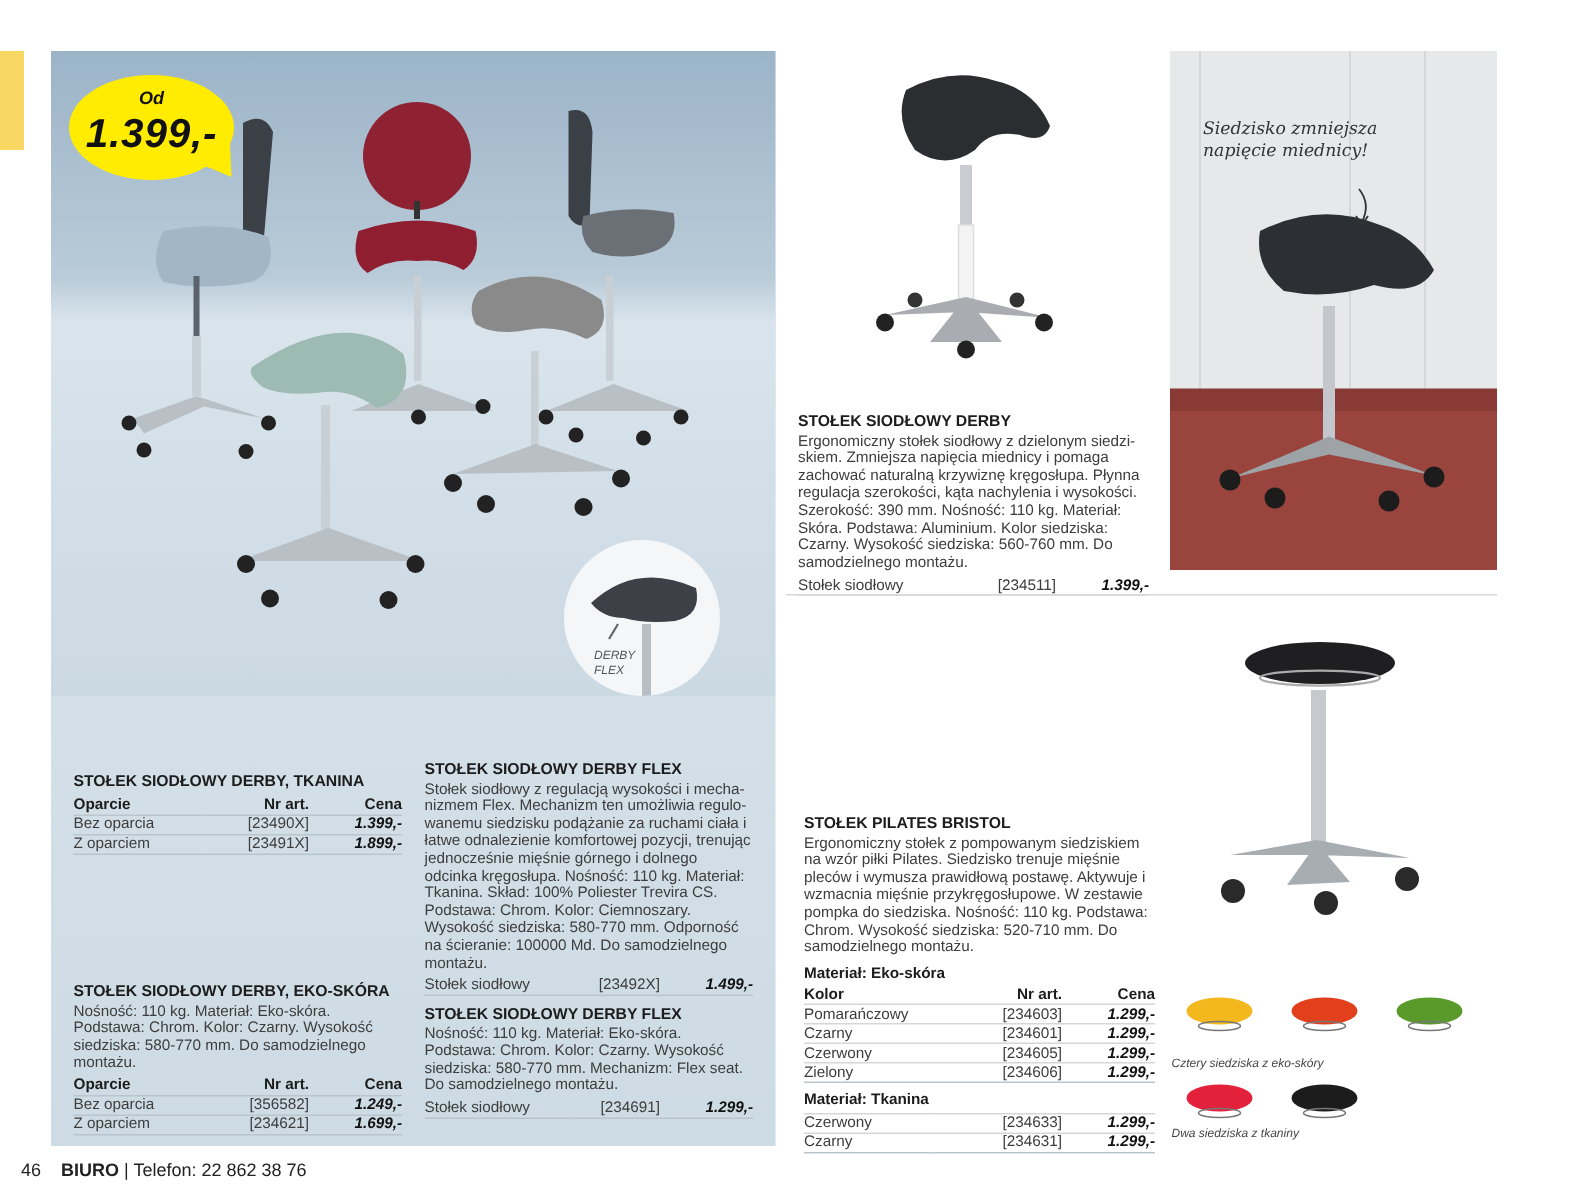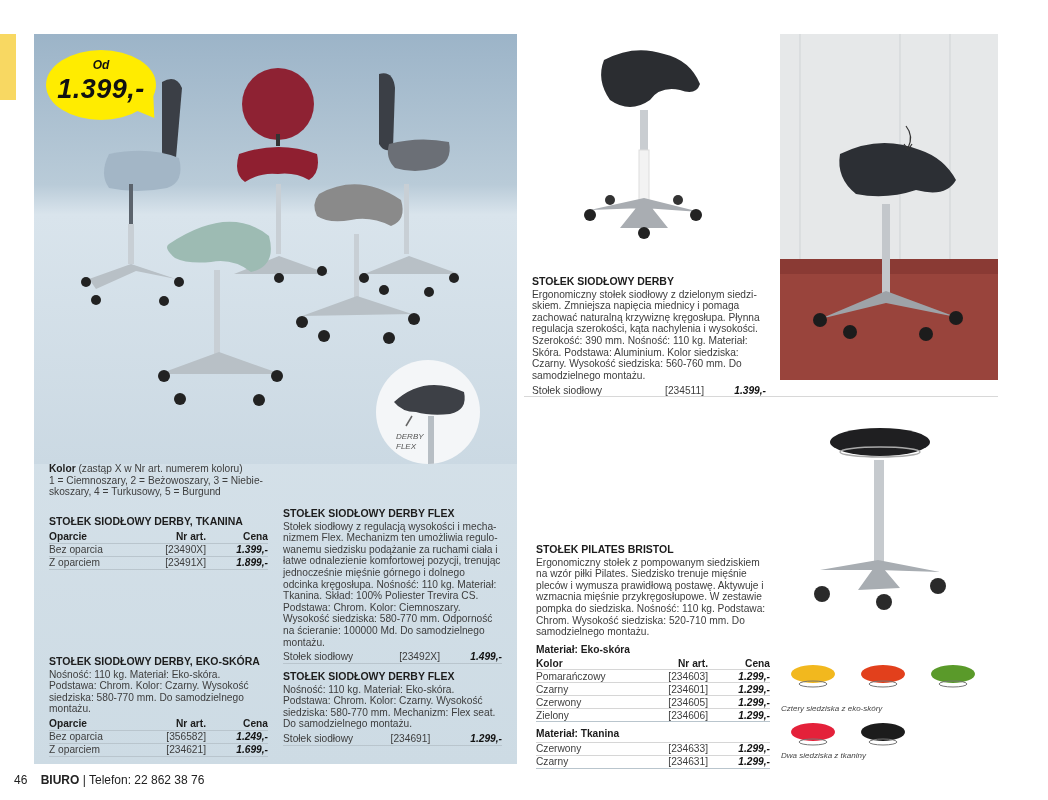--- a/index.html
+++ b/index.html
@@ -120,25 +120,20 @@
         <rect x="52" y="56" width="6" height="48" fill="#b7bec4"></rect>
         <line x1="36" y1="56" x2="30" y2="66" stroke="#666" stroke-width="1.5"></line>
       </svg>
       <div class="abs flex-label">
         <div>DERBY</div>
         <div>FLEX</div>
       </div>
     </div>
   </div>
 
-  <div class="abs block" style="left:15px; top:429px; width:225px;">
-    <span style="font-weight:bold;color:#1c1c1c;">Kolor</span>
-    <span>(zastąp X w Nr art. numerem koloru)</span>
-    <div>1 = Ciemnoszary, 2 = Beżowoszary, 3 = Niebie­skoszary, 4 = Turkusowy, 5 = Burgund</div>
-  </div>
 
   <div class="abs block" style="left:15px; top:482px; width:219px;">
     <div class="title">STOŁEK SIODŁOWY DERBY, TKANINA</div>
     <table class="pt">
       <tbody>
           <tr>
         <th>Oparcie</th>
         <th class="nr">Nr art.</th>
         <th class="price">Cena</th>
       </tr>
@@ -194,21 +189,21 @@
       </table>
   </div>
 
   <div class="abs block" style="left:249px; top:637px; width:219px;">
     <div class="title">STOŁEK SIODŁOWY DERBY FLEX</div>
     <div>Nośność: 110 kg. Materiał: Eko-skóra. Podstawa: Chrom. Kolor: Czarny. Wysokość siedziska: 580-770 mm. Mechanizm: Flex seat. Do samodzielnego montażu.</div>
     <table class="pt">
       <tbody>
           <tr>
         <td style="border-top:none;">Stołek siodłowy</td>
-        <td class="nr" style="border-top:none;text-align:center;">[234691]</td>
+        <td class="nr" style="border-top:none;">[234691]</td>
         <td class="price" style="border-top:none;">1.299,-</td>
       </tr>
     </tbody>
       </table>
   </div>
 </div>
 
 <div class="abs" style="left:560px; top:40px; width:150px; height:210px;">
   <svg width="150" height="210">
     <path d="M44 20 q30 -16 60 -6 q26 6 36 30 q-4 12 -20 6 q-20 -4 -30 10 q-20 14 -40 0 q-14 -20 -6 -40z" fill="#2b2d31"></path>
@@ -248,20 +243,24 @@
     <path d="M60 120 q40 -20 80 -4 q24 8 36 30 q-10 18 -40 10 q-30 10 -60 4 q-20 -16 -16 -40z" fill="#2c2f34"></path>
     <rect x="102" y="170" width="8" height="90" fill="#c3c7cb"></rect>
     <path d="M40 285 l66 -28 l70 26 l-70 -14z" fill="#9ea3a8"></path>
     <circle cx="40" cy="286" r="7" fill="#1c1c1c"></circle>
       <circle cx="176" cy="284" r="7" fill="#1c1c1c"></circle>
     <circle cx="70" cy="298" r="7" fill="#1c1c1c"></circle>
       <circle cx="146" cy="300" r="7" fill="#1c1c1c"></circle>
     <path d="M126 92 q8 10 2 22" stroke="#333" fill="none" stroke-width="1.2"></path>
     <path d="M124 110 l4 6 l4 -6" stroke="#333" fill="none" stroke-width="1.2"></path>
   </svg>
+  <div class="abs handnote">
+    <div>Siedzisko zmniejsza</div>
+    <div>napięcie miednicy!</div>
+  </div>
 </div>
 
 <div class="abs divider"></div>
 
 <div class="abs" style="left:800px; top:420px; width:170px; height:200px;">
   <svg width="170" height="200">
     <ellipse cx="80" cy="22" rx="50" ry="14" fill="#1f1f21"></ellipse>
     <ellipse cx="80" cy="32" rx="40" ry="5" fill="none" stroke="#aaa" stroke-width="1.5"></ellipse>
     <rect x="74" y="40" width="10" height="110" fill="#c6cace"></rect>
     <path d="M20 150 l58 -10 l62 12 l-62 -2z M58 170 l20 -28 l22 26z" fill="#a8adb2"></path>

